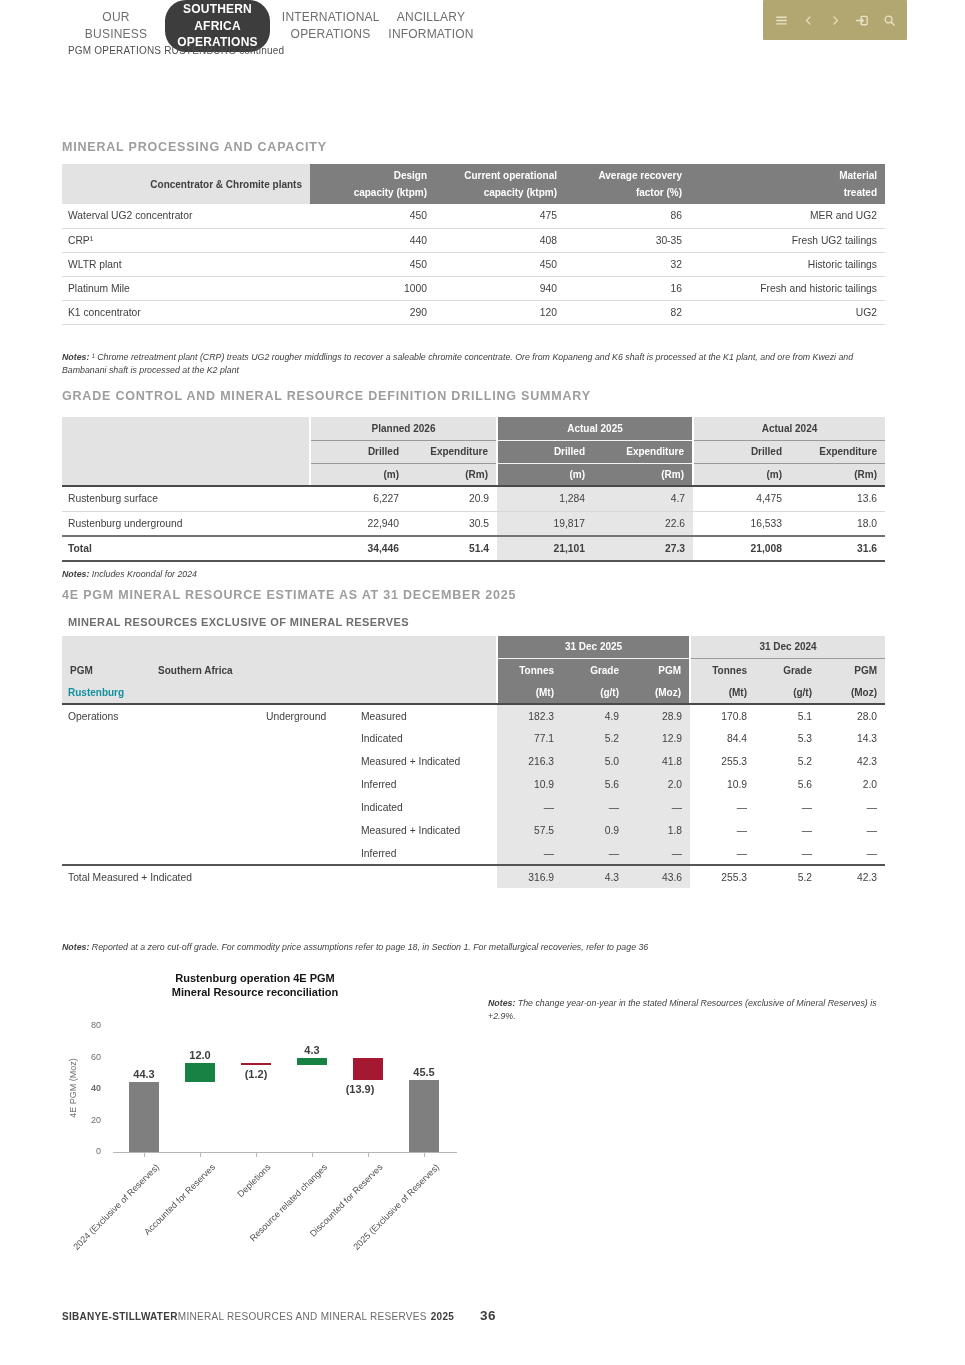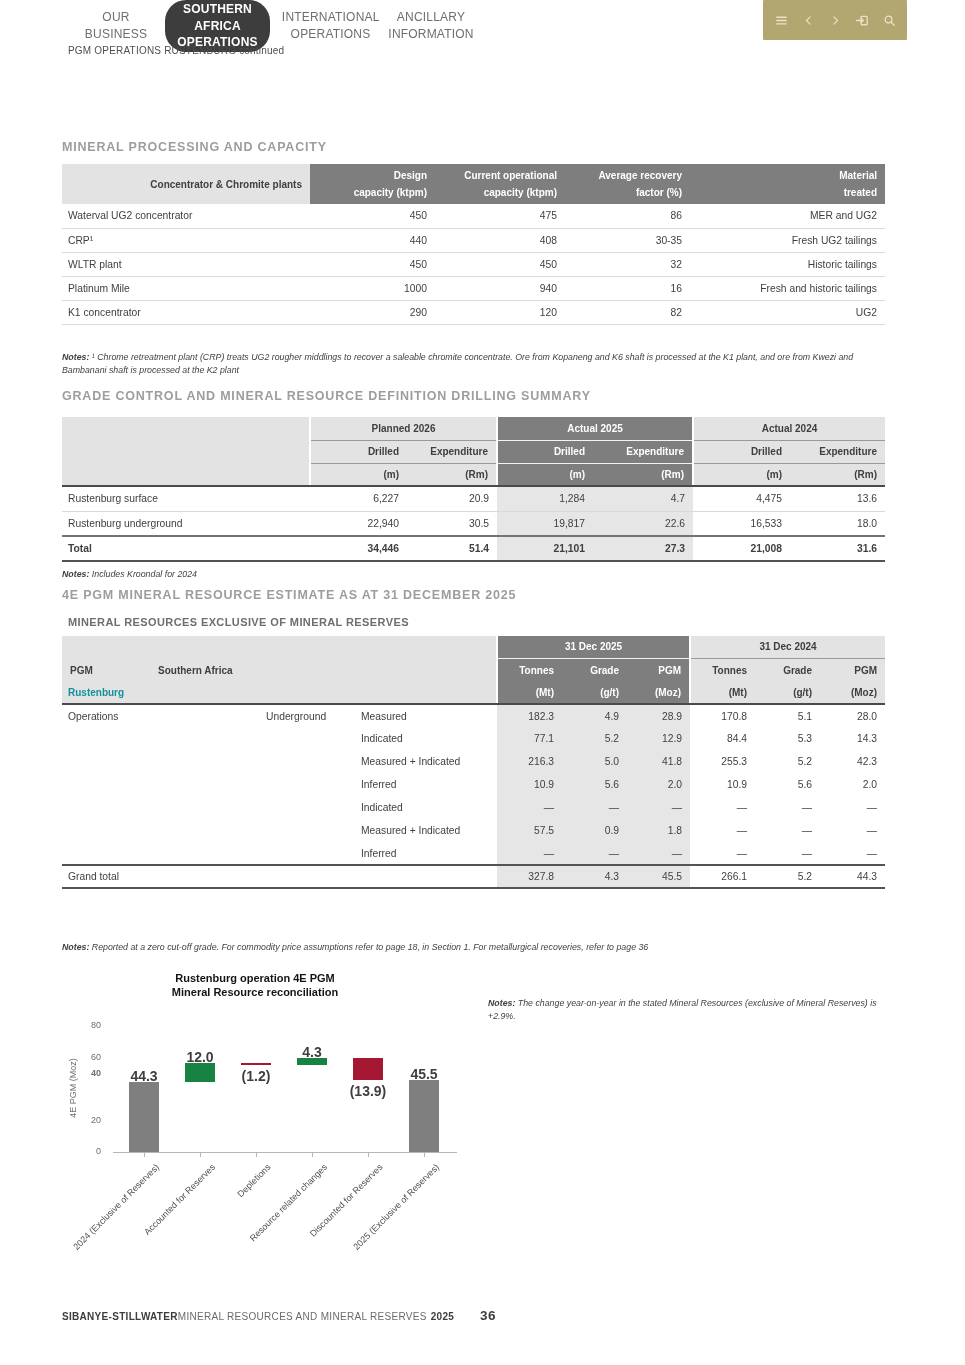--- a/index.html
+++ b/index.html
@@ -75,21 +75,21 @@
 
   
   #chart-title{position:absolute;left:85px;top:971px;width:340px;text-align:center;
                font-size:11px;font-weight:700;color:#141414;line-height:1.3}
   #chart{position:absolute;left:55px;top:1012px;width:470px;height:310px}
   .ylab{position:absolute;left:-47px;top:71px;width:130px;text-align:center;font-size:9px;color:#6e6e6e;transform:rotate(-90deg)}
   .ytick{position:absolute;left:0;width:46px;text-align:right;font-size:9px;color:#6e6e6e}
   .baseline{position:absolute;left:58px;top:140px;width:344px;height:1px;background:#b6b6b6}
   .tickmark{position:absolute;top:141px;width:1px;height:4px;background:#b6b6b6}
   .bar{position:absolute}
-  .vlabel{position:absolute;width:56px;text-align:center;font-size:14px;font-weight:700;color:#3f3f3f}
+  .vlabel{position:absolute;width:56px;text-align:center;font-size:11px;font-weight:700;color:#3f3f3f}
   .xlabel{position:absolute;white-space:nowrap;font-size:9px;color:#4f4f4f;
           transform-origin:100% 0;transform:rotate(-45deg)}
 
   
   #footer{position:absolute;left:62px;top:1308px;display:flex;align-items:baseline;font-size:10px;letter-spacing:.3px;color:#6b6b6b}
   #footer .brand{font-weight:700;color:#3d3d3d;}
   #footer .year{font-weight:700;color:#3d3d3d;margin-left:4px}
   #footer .page{font-weight:700;color:#3d3d3d;font-size:13.5px;margin-left:26px}
 </style>
 </head>
@@ -389,42 +389,42 @@
         <td class="left"></td>
         <td class="left">Inferred</td>
         <td class="num hl">—</td>
         <td class="num hl">—</td>
         <td class="num hl">—</td>
         <td class="num">—</td>
         <td class="num">—</td>
         <td class="num">—</td>
       </tr>
       <tr>
-        <td class="left b bt-s bb-s" colspan="3">Grand total</td>
-        <td class="num hl b bt-s bb-s">327.8</td>
-        <td class="num hl b bt-s bb-s">4.3</td>
-        <td class="num hl b bt-s bb-s">45.5</td>
-        <td class="num b bt-s bb-s">266.1</td>
-        <td class="num b bt-s bb-s">5.2</td>
-        <td class="num b bt-s bb-s">44.3</td>
+        <td class="left b bt-s" colspan="3">Total Measured + Indicated</td>
+        <td class="num hl b bt-s">316.9</td>
+        <td class="num hl b bt-s">4.3</td>
+        <td class="num hl b bt-s">43.6</td>
+        <td class="num b bt-s">255.3</td>
+        <td class="num b bt-s">5.2</td>
+        <td class="num b bt-s">42.3</td>
       </tr>
     </tbody>
   </table>
 <p class="notes" id="notes3"><b>Notes:</b> <span>Reported at a zero cut-off grade. For commodity price assumptions refer to page 18, in Section 1. For metallurgical recoveries, refer to page 36</span></p>
 
 <div id="chart-title">
     <div>Rustenburg operation 4E PGM</div>
     <div>Mineral Resource reconciliation</div>
   </div>
 <p id="chart-notes"><b>Notes:</b> <span>The change year-on-year in the stated Mineral Resources (exclusive of Mineral Reserves) is +2.9%.</span></p>
 <div id="chart">
     <div class="ylab">4E PGM (Moz)</div>
     <div class="ytick" style="top: 134px;">0</div>
     <div class="ytick" style="top: 102.5px;">20</div>
-    <div class="ytick" style="top: 56px; font-weight: bold;">40</div>
+    <div class="ytick" style="top: 71px; font-weight: bold;">40</div>
     <div class="ytick" style="top: 39.5px;">60</div>
     <div class="ytick" style="top: 8px;">80</div>
     <div class="baseline"></div>
     <div class="bar" style="left: 74px; top: 70.2275px; width: 30px; height: 69.7725px; background: rgb(127, 127, 127);"></div>
     <div class="tickmark" style="left: 89px;"></div>
     <div class="vlabel" style="left: 61px; top: 56.2275px;">44.3</div>
     <div class="xlabel" style="right: 371px; top: 150px;">2024 (Exclusive of Reserves)</div>
     <div class="bar" style="left: 130px; top: 51.3275px; width: 30px; height: 18.9px; background: rgb(23, 130, 66);"></div>
     <div class="tickmark" style="left: 145px;"></div>
     <div class="vlabel" style="left: 117px; top: 37.3275px;">12.0</div>
@@ -432,21 +432,21 @@
     <div class="bar" style="left: 186px; top: 51.3275px; width: 30px; height: 2px; background: rgb(164, 25, 49);"></div>
     <div class="tickmark" style="left: 201px;"></div>
     <div class="vlabel" style="left: 173px; top: 56.3275px;">(1.2)</div>
     <div class="xlabel" style="right: 259px; top: 150px;">Depletions</div>
     <div class="bar" style="left: 242px; top: 46.445px; width: 30px; height: 6.7725px; background: rgb(23, 130, 66);"></div>
     <div class="tickmark" style="left: 257px;"></div>
     <div class="vlabel" style="left: 229px; top: 32.445px;">4.3</div>
     <div class="xlabel" style="right: 203px; top: 150px;">Resource related changes</div>
     <div class="bar" style="left: 298px; top: 46.445px; width: 30px; height: 21.8925px; background: rgb(164, 25, 49);"></div>
     <div class="tickmark" style="left: 313px;"></div>
-    <div class="vlabel" style="left: 285px; top: 71.3375px;">(13.9)</div>
+    <div class="vlabel" style="left: 277px; top: 71.3375px;">(13.9)</div>
     <div class="xlabel" style="right: 147px; top: 150px;">Discounted for Reserves</div>
     <div class="bar" style="left: 354px; top: 68.3375px; width: 30px; height: 71.6625px; background: rgb(127, 127, 127);"></div>
     <div class="tickmark" style="left: 369px;"></div>
     <div class="vlabel" style="left: 341px; top: 54.3375px;">45.5</div>
     <div class="xlabel" style="right: 91px; top: 150px;">2025 (Exclusive of Reserves)</div>
   </div>
 
 <div id="footer">
   <span class="brand">SIBANYE-STILLWATER</span>
   <span class="doc">MINERAL RESOURCES AND MINERAL RESERVES</span>

